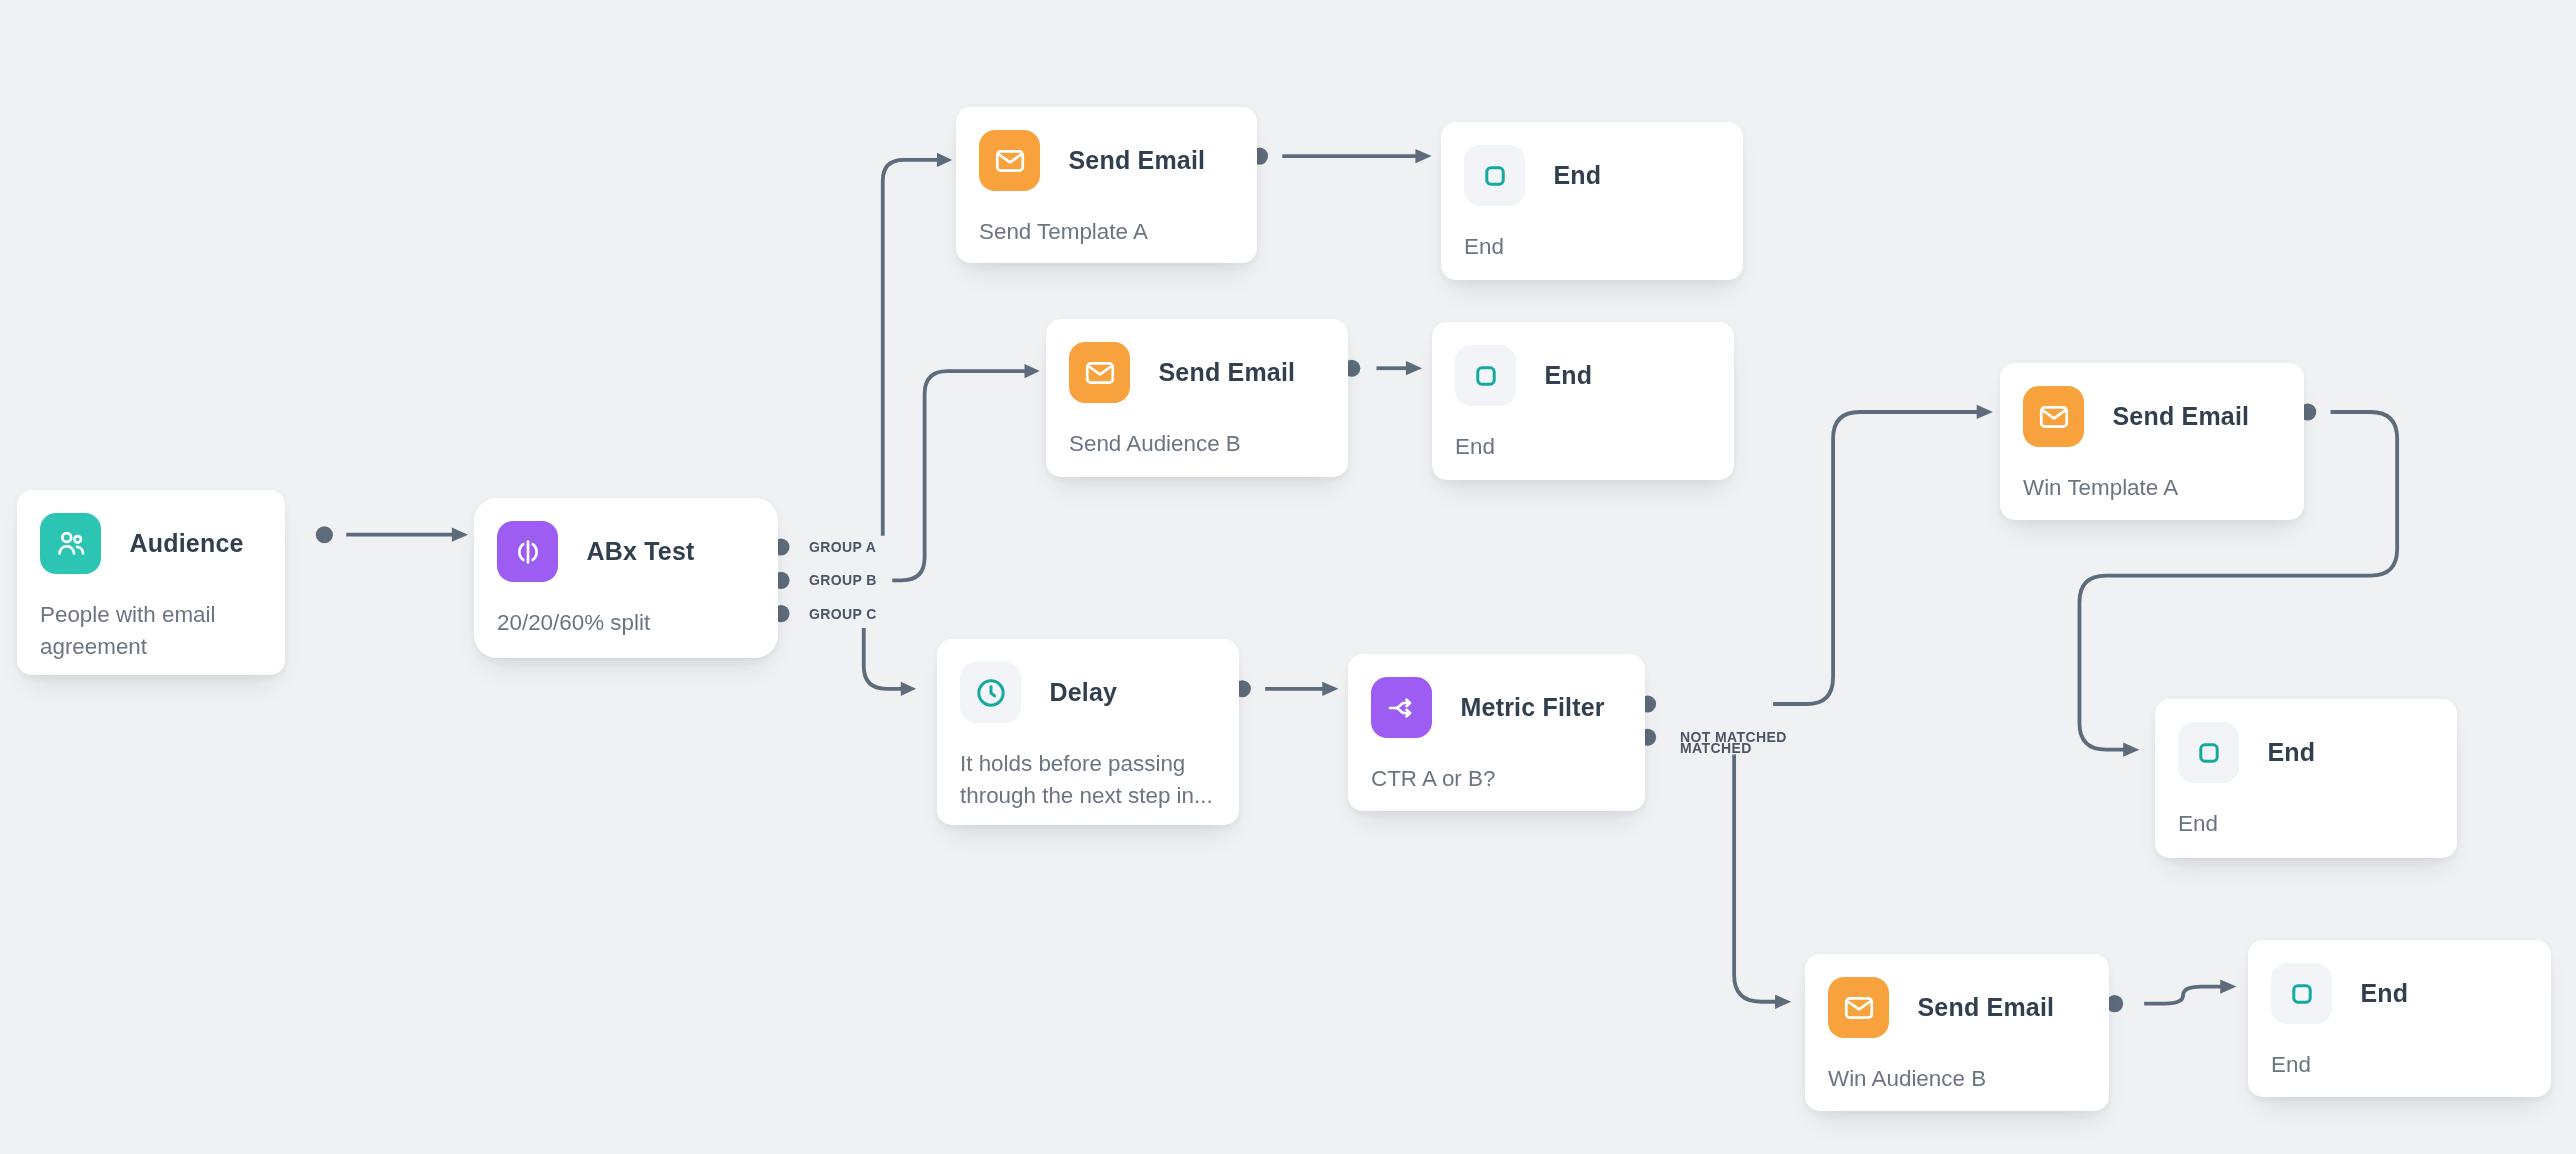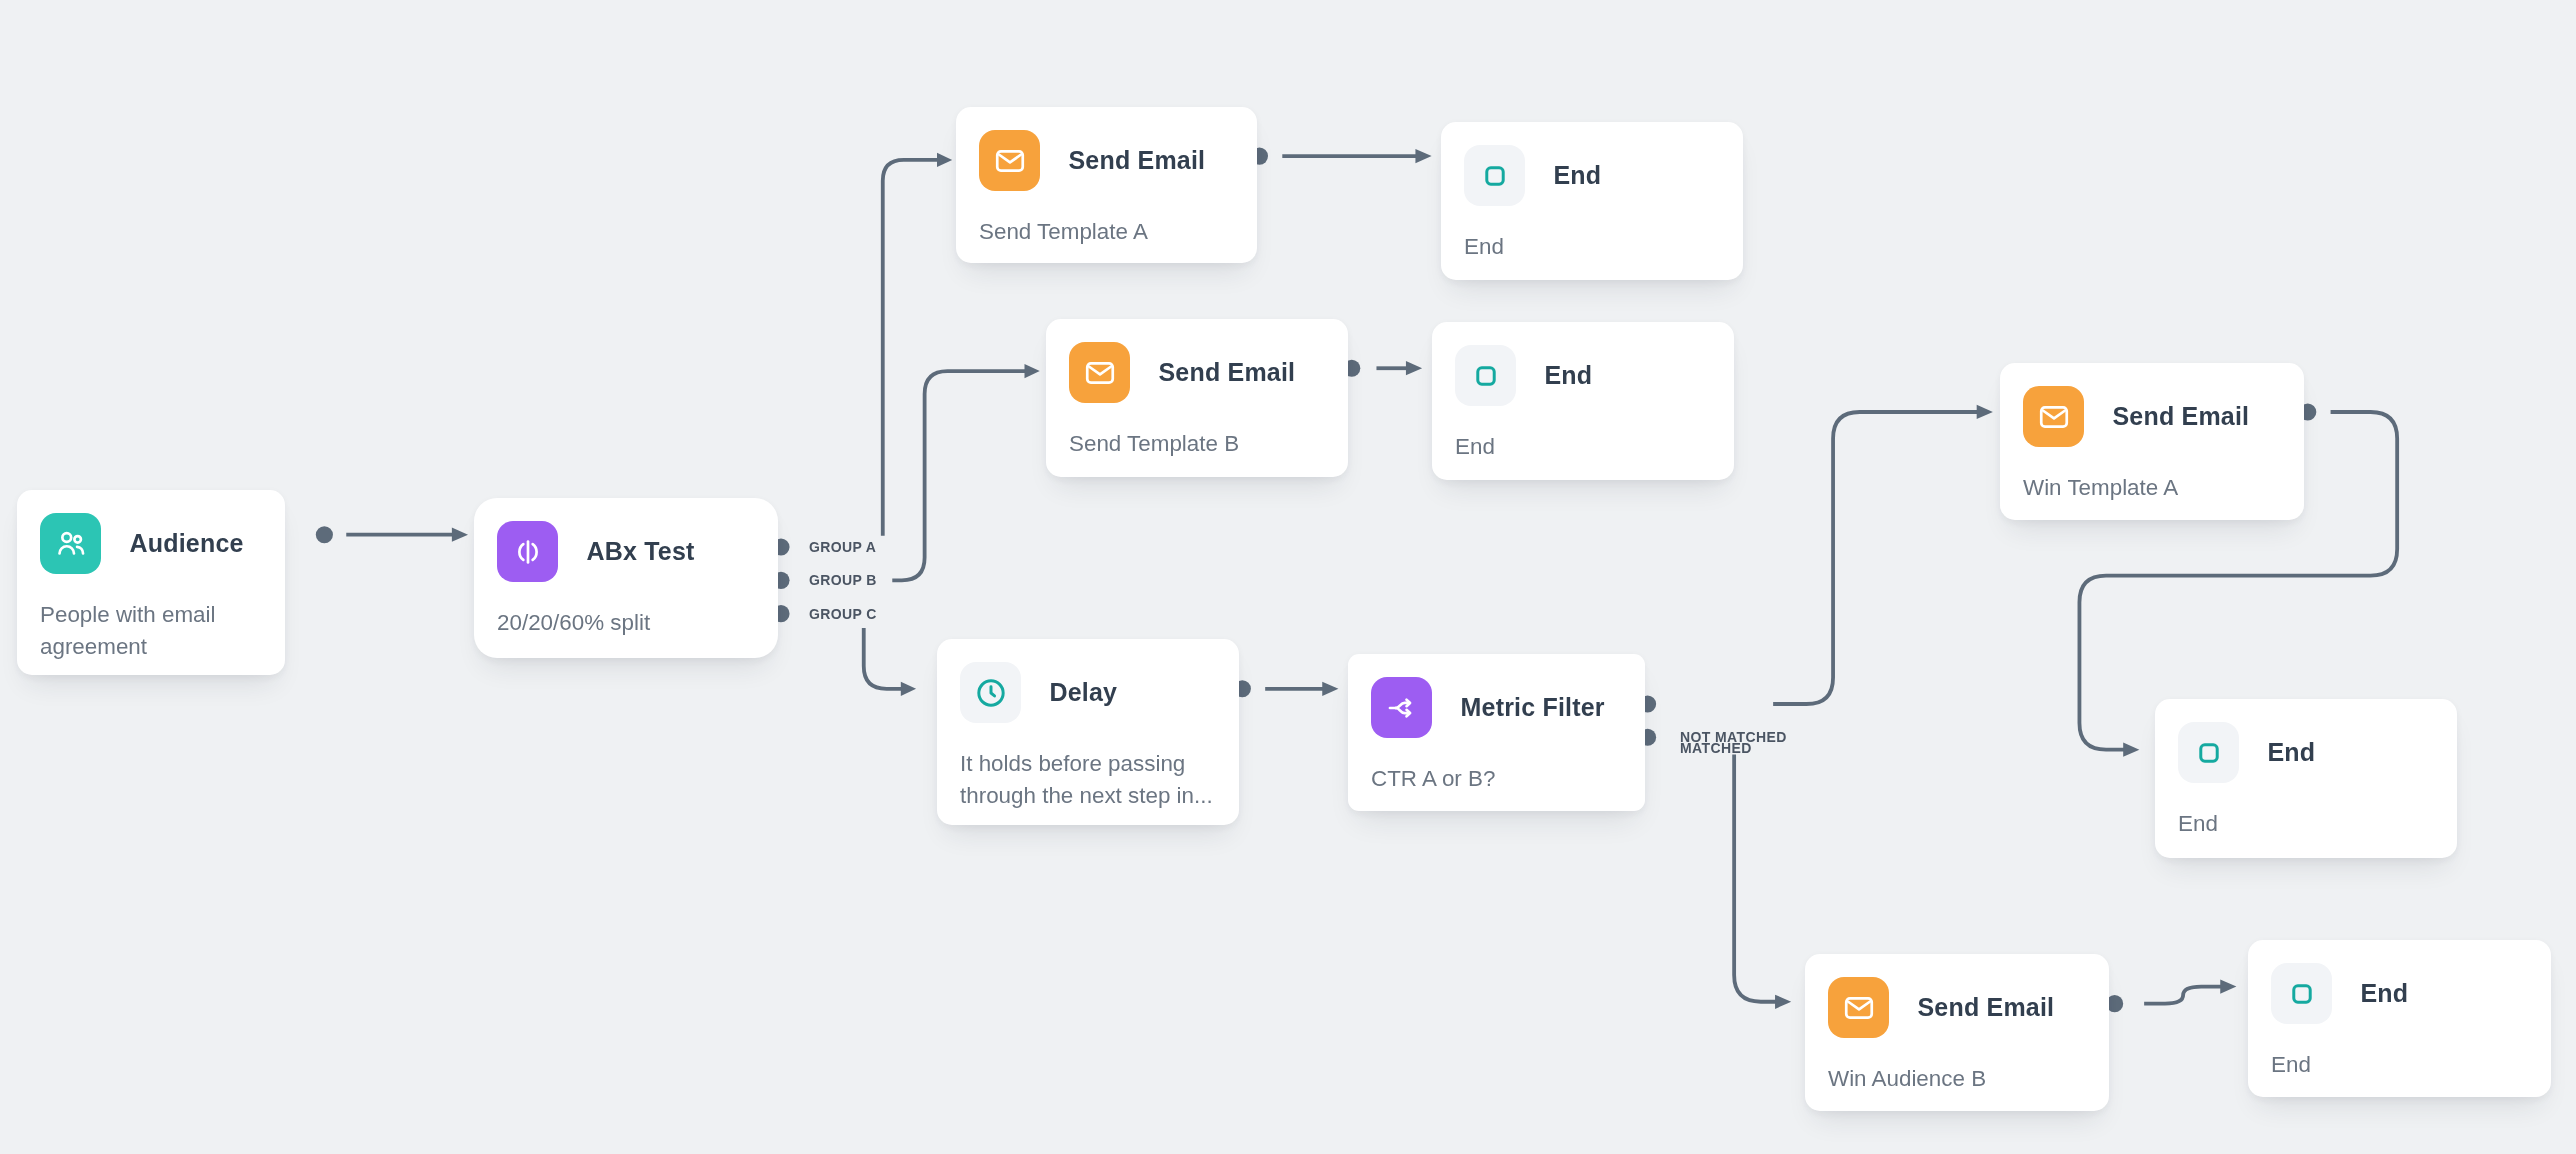--- a/index.html
+++ b/index.html
@@ -149,21 +149,21 @@
   <div class="node" style="left:1046px;top:319px;width:302px;height:158px;">
     <div class="head">
       <div class="tile orange">
         <svg viewBox="0 0 24 24">
           <rect class="stk" x="3" y="5.2" width="18" height="13.6" rx="2.6"></rect>
           <path class="stk" d="M4.4 7.6 12 13l7.6-5.4"></path>
         </svg>
       </div>
       <div class="title">Send Email</div>
     </div>
-    <div class="bodytext">Send Template B</div>
+    <div class="bodytext">Send Audience B</div>
   </div>
 
   <div class="node" style="left:1432px;top:322px;width:302px;height:158px;">
     <div class="head">
       <div class="tile gray">
         <svg viewBox="0 0 24 24">
             <rect class="stk" x="6.2" y="6.2" width="11.6" height="11.6" rx="2.8"></rect>
           </svg>
       </div>
       <div class="title">End</div>
@@ -177,21 +177,21 @@
         <svg viewBox="0 0 24 24">
           <circle class="stk" cx="12" cy="12" r="8.6"></circle>
           <path class="stk" d="M12 7.6V12l2.5 2.1"></path>
         </svg>
       </div>
       <div class="title">Delay</div>
     </div>
     <div class="bodytext">It holds before passing through the next step in...</div>
   </div>
 
-  <div class="node" style="left:1348px;top:654px;width:297px;height:157px;border-radius:11px;">
+  <div class="node" style="left:1348px;top:654px;width:297px;height:157px;">
     <div class="head">
       <div class="tile purple">
         <svg viewBox="0 0 24 24">
           <path class="stk" d="M3.5 12h4"></path>
           <path class="stk" d="M7.5 12c3.4 0 3-3.6 6.4-3.6h3.3"></path>
           <path class="stk" d="M7.5 12c3.4 0 3 3.6 6.4 3.6h3.3"></path>
           <path class="stk" d="m15.2 6.1 2.5 2.3-2.5 2.3"></path>
           <path class="stk" d="m15.2 13.3 2.5 2.3-2.5 2.3"></path>
         </svg>
       </div>

